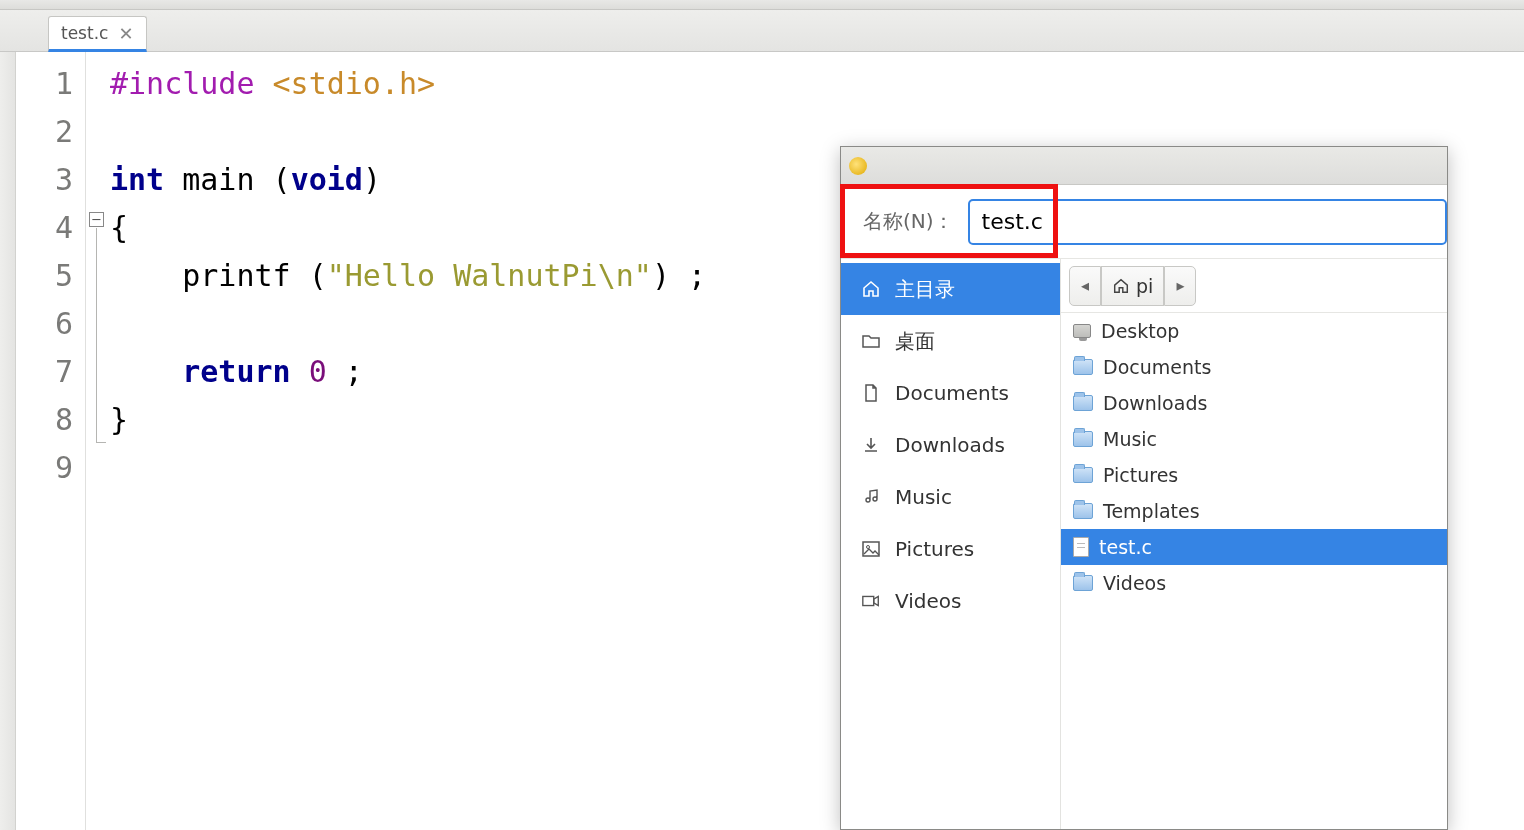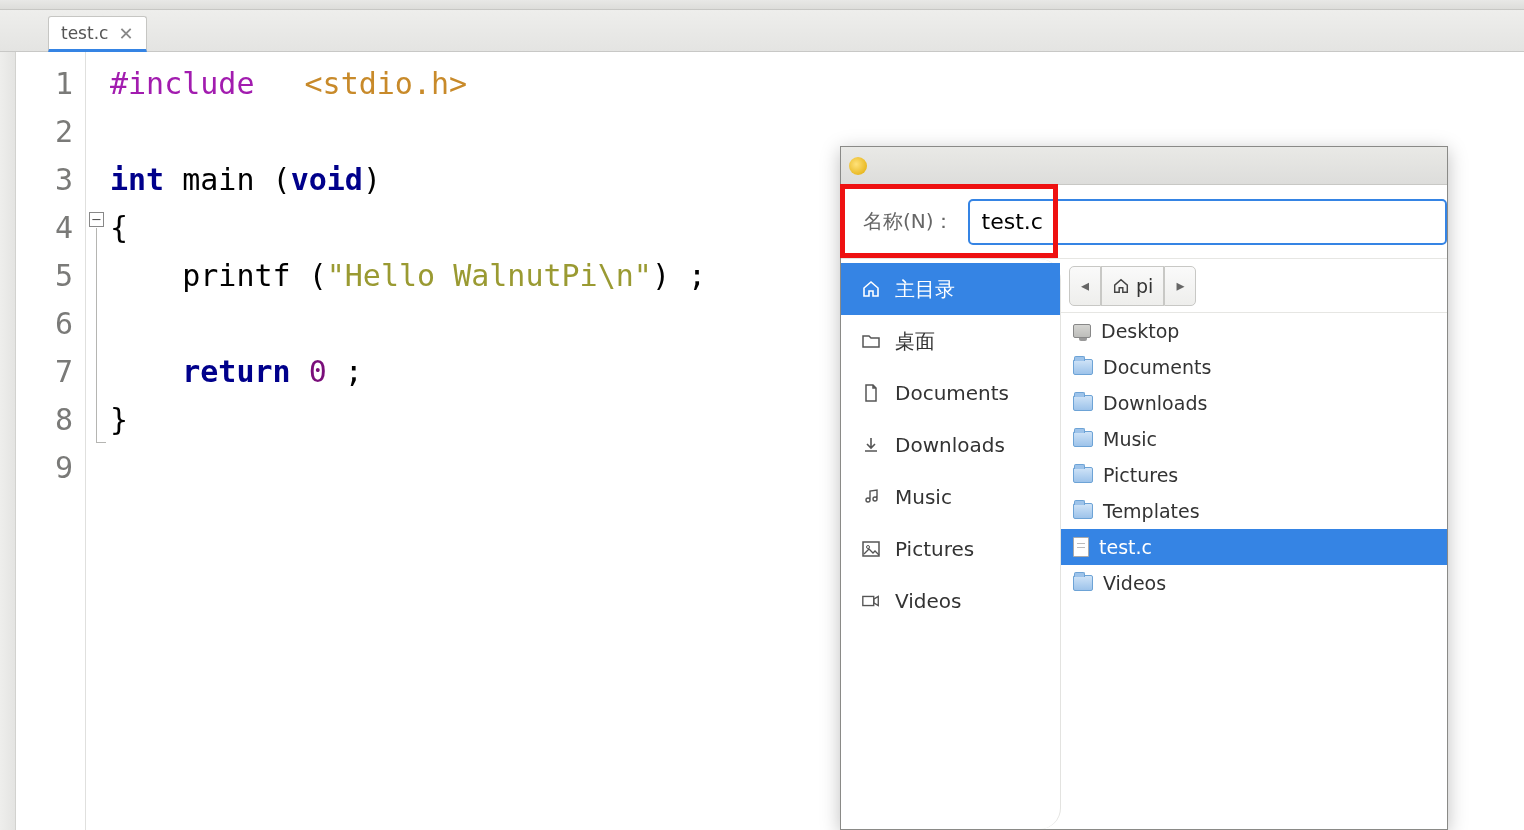--- a/index.html
+++ b/index.html
@@ -12,34 +12,34 @@
 .left-strip { width:16px; background: linear-gradient(90deg,#eeeeec,#e4e4e2); border-right:1px solid #d2d2cf; }
 .gutter { width: 70px; background:#fff; border-right:1px solid #e0e0de; text-align:right; padding-right:12px; padding-top:8px; }
 .gutter-line { font-family:"DejaVu Sans Mono",monospace; font-size:30px; color:#7a7a78; line-height:48px; }
 .fold-strip { width:24px; background:#fff; padding-top:8px; position:relative; }
 .fold-box { position:absolute; left:3px; width:15px; height:15px; border:1px solid #888; background:#fff; display:flex; align-items:center; justify-content:center; font-size:13px; line-height:1; color:#555;}
 .fold-line { position:absolute; left:10px; width:0; border-left:1px solid #b5b5b2; }
 .fold-line-end { position:absolute; left:10px; height:0; border-top:1px solid #b5b5b2; width:10px;}
 .code-area { flex:1; background:#fff; padding-top:8px; font-family:"DejaVu Sans Mono",monospace; font-size:30px; line-height:48px; white-space:pre; overflow:hidden; }
 .kw { color:#00008b; font-weight:bold; }
 .pp { color:#a21caf; }
-.inc { color:#c88a2a;margin-left:32px; }
+.inc { color:#c88a2a; }
 .str { color:#9a9a32; }
 .num { color:#7a0e7a; }
 .esc { color:#9a9a32; }
 
 .dialog { position:absolute; left:840px; top:146px; width:608px; height:684px; background:#fff; border:1px solid #8a8a87; box-shadow: 0 4px 18px rgba(0,0,0,.25); display:flex; flex-direction:column; }
 .dialog-titlebar { height:38px; background: linear-gradient(#e9e9e6,#dddddb); border-bottom:1px solid #c8c8c5; display:flex; align-items:center; padding-left:8px; gap:6px;}
 .dialog-titlebar .win-icon { width:18px; height:18px; background: radial-gradient(circle at 40% 40%, #ffe27a, #e0a800); border-radius:50%; }
 .dialog-name-row { height:74px; display:flex; align-items:center; padding-left:22px; gap:14px; border-bottom:1px solid #e6e6e3; position:relative;}
 .dialog-name-label { color:#666; font-size:20px; }
 .filename-input { flex:1; height:46px; border:2px solid #3584e4; border-radius:5px; font-size:22px; padding:0 12px; outline:none; font-family:inherit; }
 .highlight-box { position:absolute; border:5px solid #e11; pointer-events:none; }
 .dialog-body { flex:1; display:flex; min-height:0; }
-.places { width:220px; background:#fff; border-right:1px solid #e3e3e0; display:flex; flex-direction:column; padding-top:4px;border-radius:21px;}
+.places { width:220px; background:#fff; border-right:1px solid #e3e3e0; display:flex; flex-direction:column; padding-top:4px;}
 .place-item { height:52px; display:flex; align-items:center; padding-left:20px; gap:14px; font-size:20px; color:#333; cursor:pointer;}
 .place-item.selected { background:#3584e4; color:#fff; }
 .place-icon { width:20px; height:20px; display:flex; align-items:center; justify-content:center; color:inherit; }
 .files-pane { flex:1; display:flex; flex-direction:column; }
 .path-bar { height:54px; display:flex; align-items:center; padding-left:8px; gap:0; border-bottom:1px solid #e6e6e3;}
 .path-seg { height:40px; border:1px solid #c8c8c5; background:linear-gradient(#fafafa,#eeeeec); display:flex; align-items:center; padding:0 10px; font-size:19px; color:#333; cursor:pointer;}
 .path-seg.arrow{ width:32px; justify-content:center; font-size:16px; color:#666;}
 .path-seg.first{ border-radius:5px 0 0 5px; }
 .path-seg.last{ border-radius:0 5px 5px 0; }
 .files-header { height:36px; display:flex; align-items:center; padding-left:14px; font-size:17px; color:#8a8a87; border-bottom:1px solid #e6e6e3;}

